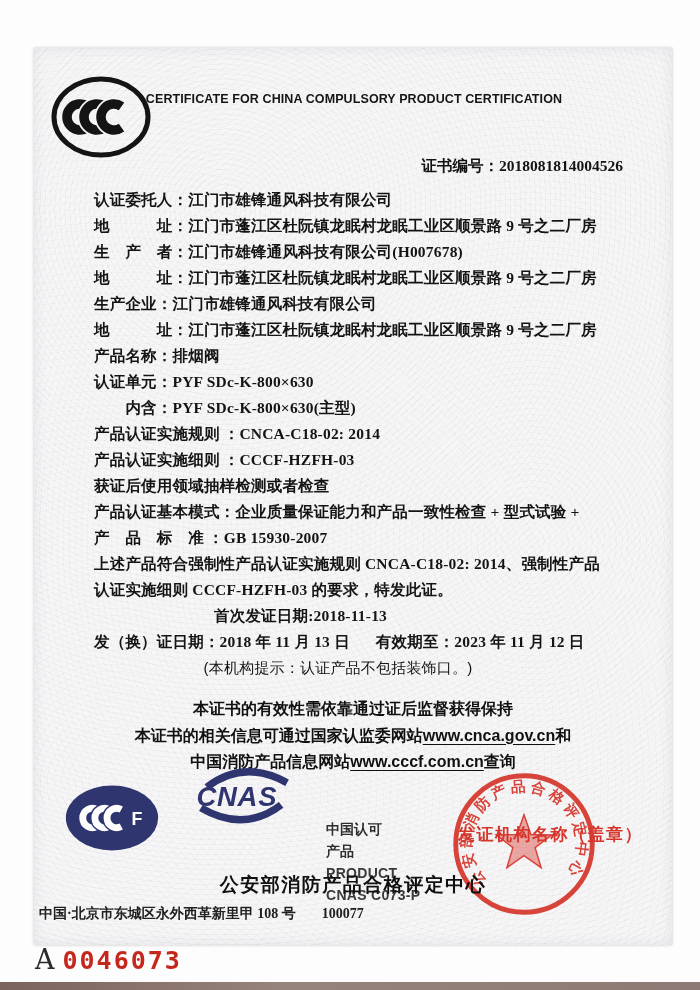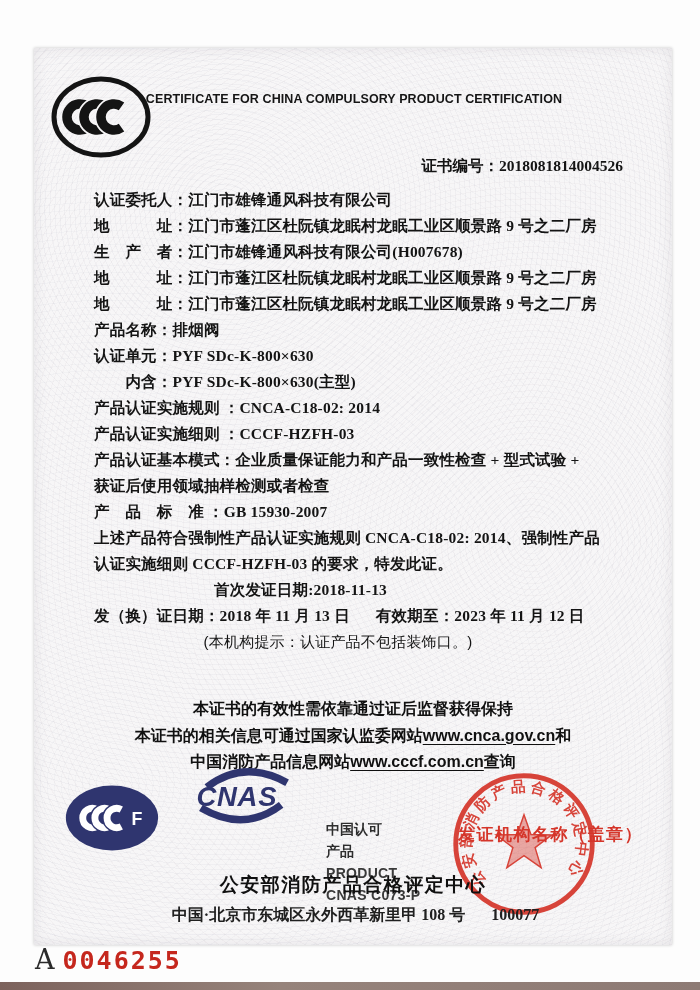--- a/index.html
+++ b/index.html
@@ -52,22 +52,22 @@
   .accred .cjk { font-weight:700; }
   .accred .lat { font-weight:600; color:#3a3a3a; letter-spacing:.3px; }
   .stamp { position:absolute; left:412px; top:718px; opacity:.92; }
   .stamp-overlay {
     position:absolute; left:424px; top:775px; z-index:3;
     color:#d5352a; font-size:17px; font-weight:700; letter-spacing:1.5px;
     font-family:"Liberation Serif","DejaVu Serif",serif; white-space:nowrap;
   }
   .footer-org { position:absolute; left:0; right:0; top:824px; text-align:center;
     font-size:19px; font-weight:800; letter-spacing:1.5px; color:#101010; }
-  .footer-addr { position:absolute; left:5px; right:0; top:857px; text-align:center;
-    font-family:"Liberation Serif","DejaVu Serif",serif; font-size:16px; font-weight:600; color:#202020; }
+  .footer-addr { position:absolute; left:5px; right:0; top:857px; 
+    font-family:"Liberation Serif","DejaVu Serif",serif; font-size:14px; font-weight:600; color:#202020; }
   .footer-url { position:absolute; left:0; right:0; top:877px; text-align:center;
     font-family:"Liberation Serif","DejaVu Serif",serif; font-size:15px; font-weight:700; color:#161616; }
   .serial { position:absolute; left:35px; top:944px; white-space:nowrap; }
   .serial-a { font-family:"DejaVu Serif","Liberation Serif",serif; font-size:27px; color:#2a2a2a; }
   .serial-num { font-family:"DejaVu Sans Mono","Liberation Mono",monospace; font-size:25px;
     font-weight:600; color:#c5271d; letter-spacing:2px; margin-left:8px; }
   .bottom-band { position:absolute; left:0; bottom:0; width:100%; height:8px;
     background:linear-gradient(to right,#7c625c,#96837b 40%,#8d7a74); }
 </style>
 </head>
@@ -92,28 +92,29 @@
 
   <div class="cert-no">
     <span>证书编号：</span><span>2018081814004526</span>
   </div>
 
   <div class="body-text">
     <div class="row"><span>认证委托人：</span><span>江门市雄锋通风科技有限公司</span></div>
     <div class="row"><span>地　　　址：</span><span>江门市蓬江区杜阮镇龙眠村龙眠工业区顺景路 9 号之二厂房</span></div>
     <div class="row"><span>生　产　者：</span><span>江门市雄锋通风科技有限公司(H007678)</span></div>
     <div class="row"><span>地　　　址：</span><span>江门市蓬江区杜阮镇龙眠村龙眠工业区顺景路 9 号之二厂房</span></div>
+    <div class="row"><span>生产企业：</span><span>江门市雄锋通风科技有限公司</span></div>
     <div class="row"><span>地　　　址：</span><span>江门市蓬江区杜阮镇龙眠村龙眠工业区顺景路 9 号之二厂房</span></div>
     <div class="row"><span>产品名称：</span><span>排烟阀</span></div>
     <div class="row"><span>认证单元：</span><span>PYF SDc-K-800×630</span></div>
     <div class="row"><span>　　内含：</span><span>PYF SDc-K-800×630(主型)</span></div>
     <div class="row"><span>产品认证实施规则 ：</span><span>CNCA-C18-02: 2014</span></div>
     <div class="row"><span>产品认证实施细则 ：</span><span>CCCF-HZFH-03</span></div>
+    <div class="row">获证后使用领域抽样检测或者检查</div>
     <div class="row"><span>产品认证基本模式：</span><span>企业质量保证能力和产品一致性检查 + 型式试验 +</span></div>
-    <div class="row">获证后使用领域抽样检测或者检查</div>
     <div class="row"><span>产　品　标　准 ：</span><span>GB 15930-2007</span></div>
     <div class="row">上述产品符合强制性产品认证实施规则 CNCA-C18-02: 2014、强制性产品</div>
     <div class="row">认证实施细则 CCCF-HZFH-03 的要求，特发此证。</div>
     <div class="row first-issue">首次发证日期:2018-11-13</div>
     <div class="row">
       <span>发（换）证日期：</span><span>2018 年 11 月 13 日</span><span class="gap-left">有效期至：</span><span>2023 年 11 月 12 日</span>
     </div>
     <div class="row note-line">(本机构提示：认证产品不包括装饰口。)</div>
   </div>
 
@@ -164,16 +165,16 @@
   </div>
   <div class="stamp-overlay">发证机构名称（盖章）</div>
 
   <div class="footer-org">公安部消防产品合格评定中心</div>
   <div class="footer-addr">
     <span>中国·北京市东城区永外西革新里甲 108 号</span><span class="gap-left">100077</span>
   </div>
 </div>
 
 <div class="serial">
-  <span class="serial-a">A</span><span class="serial-num">0046255</span>
+  <span class="serial-a">A</span><span class="serial-num">0046073</span>
 </div>
 
 <div class="bottom-band"></div>
 
 </body></html>

